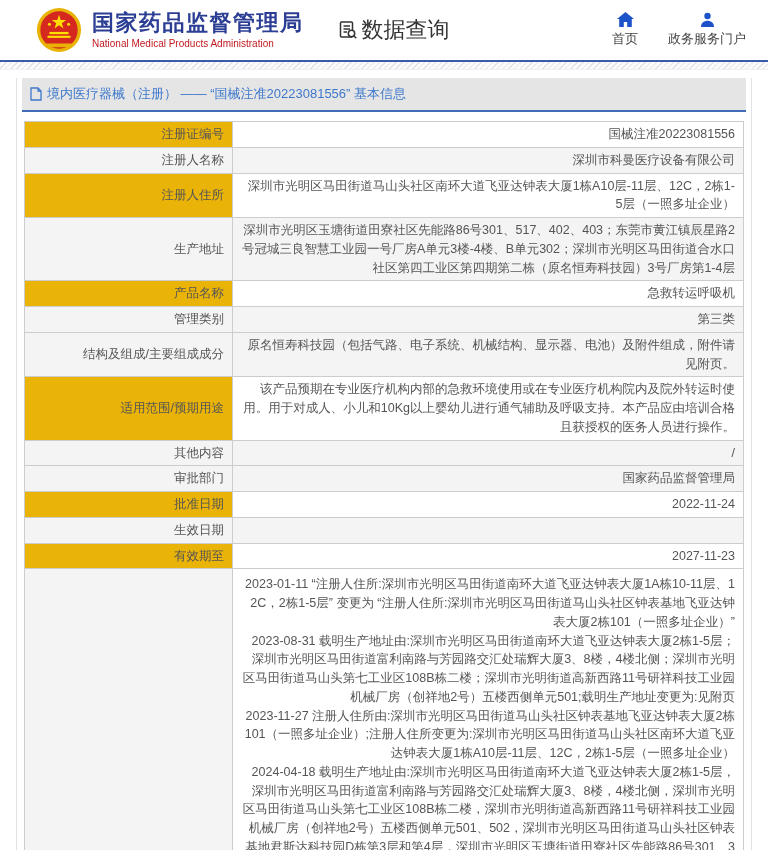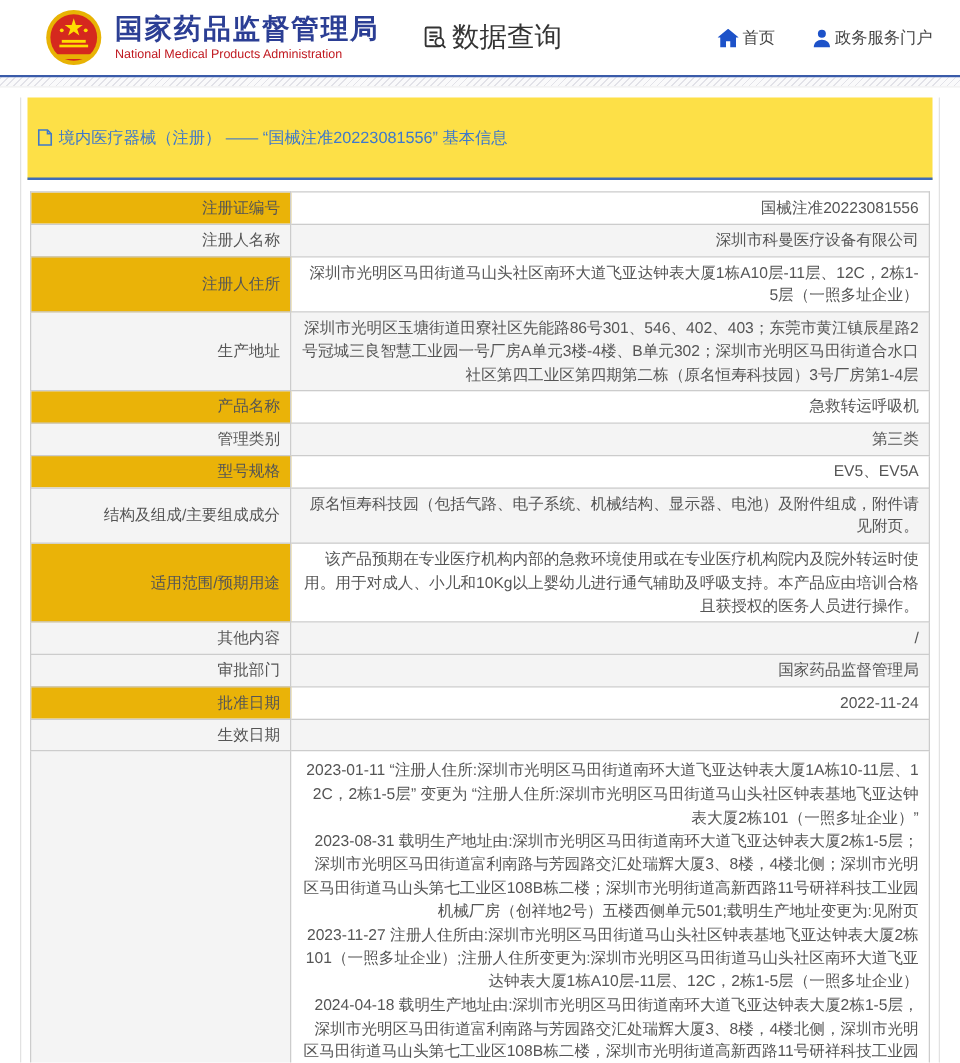--- a/index.html
+++ b/index.html
@@ -25,38 +25,38 @@
     height:62px;padding:0 22px 0 36px;background:#fff;
     border-bottom:2px solid var(--accent-blue);
   }
   .logo-wrap{display:flex;align-items:center;}
   .emblem{width:46px;height:46px;flex:0 0 auto;}
   .brand-text{margin-left:10px;display:flex;flex-direction:column;}
   .brand-cn{font-size:22px;font-weight:bold;color:var(--brand-blue);letter-spacing:1.5px;line-height:1.1;}
   .brand-en{font-size:10px;color:var(--brand-red);margin-top:3px;}
   .data-query{display:flex;align-items:center;margin-left:34px;font-size:22px;color:#333;gap:4px;}
   .header-nav{margin-left:auto;display:flex;gap:30px;}
-  .nav-item{display:flex;align-items:center;gap:3px;font-size:13px;color:#444;cursor:pointer;}
+  .nav-item{display:flex;flex-direction:column;align-items:center;gap:3px;font-size:13px;color:#444;cursor:pointer;}
   .nav-item svg{display:block;}
   
   .hatch-strip{
     height:8px;
     background:repeating-linear-gradient(135deg,#e2e2e8 0 1px,#fafafb 1px 4px);
     border-bottom:1px solid #f0f0f0;
   }
   
   .main{
     margin:8px 16px 0;
     border-left:1px solid #e2e2e2;border-right:1px solid #e2e2e2;
     padding:0 5px 10px;
   }
   .crumb-bar{
     display:flex;align-items:center;gap:5px;
-    background:#fde047;border-bottom:2px solid #3e6cb8;
-    padding:23px 8px;font-size:13px;color:var(--link-blue);
+    background:#e5e5e5;border-bottom:2px solid #3e6cb8;
+    padding:7px 8px;font-size:13px;color:var(--link-blue);
   }
   .detail-table{
     width:calc(100% - 4px);margin:9px 2px 0;
     border-collapse:collapse;font-size:12.5px;color:var(--text-gray);
     table-layout:fixed;
   }
   .detail-table th,.detail-table td{
     border:1px solid var(--border-gray);
     padding:3px 8px;line-height:1.5;height:22px;
     vertical-align:middle;
@@ -143,34 +143,30 @@
         <tr class="alt">
           <th>注册人名称</th>
           <td>深圳市科曼医疗设备有限公司</td>
         </tr>
         <tr>
           <th>注册人住所</th>
           <td>深圳市光明区马田街道马山头社区南环大道飞亚达钟表大厦1栋A10层-11层、12C，2栋1-5层（一照多址企业）</td>
         </tr>
         <tr class="alt">
           <th>生产地址</th>
-          <td>深圳市光明区玉塘街道田寮社区先能路86号301、546、402、403；东莞市黄江镇辰星路2号冠城三良智慧工业园一号厂房A单元3楼-4楼、B单元302；深圳市光明区马田街道合水口社区第四工业区第四期第二栋（原名恒寿科技园）3号厂房第1-4层</td>
+          <td>深圳市光明区玉塘街道田寮社区先能路86号301、517、402、403；东莞市黄江镇辰星路2号冠城三良智慧工业园一号厂房A单元3楼-4楼、B单元302；深圳市光明区马田街道合水口社区第四工业区第四期第二栋（原名恒寿科技园）3号厂房第1-4层</td>
         </tr>
         <tr>
           <th>产品名称</th>
           <td>急救转运呼吸机</td>
         </tr>
         <tr class="alt">
           <th>管理类别</th>
           <td>第三类</td>
         </tr>
-        <tr>
-          <th>型号规格</th>
-          <td>EV5、EV5A</td>
-        </tr>
         <tr class="alt">
           <th>结构及组成/主要组成成分</th>
           <td>原名恒寿科技园（包括气路、电子系统、机械结构、显示器、电池）及附件组成，附件请见附页。</td>
         </tr>
         <tr>
           <th>适用范围/预期用途</th>
           <td>该产品预期在专业医疗机构内部的急救环境使用或在专业医疗机构院内及院外转运时使用。用于对成人、小儿和10Kg以上婴幼儿进行通气辅助及呼吸支持。本产品应由培训合格且获授权的医务人员进行操作。</td>
         </tr>
         <tr class="alt">
           <th>其他内容</th>
@@ -180,20 +176,24 @@
           <th>审批部门</th>
           <td>国家药品监督管理局</td>
         </tr>
         <tr>
           <th>批准日期</th>
           <td>2022-11-24</td>
         </tr>
         <tr class="alt">
           <th>生效日期</th>
           <td></td>
+        </tr>
+        <tr>
+          <th>有效期至</th>
+          <td>2027-11-23</td>
         </tr>
         <tr class="history">
           <th></th>
           <td>2023-01-11 “注册人住所:深圳市光明区马田街道南环大道飞亚达钟表大厦1A栋10-11层、12C，2栋1-5层” 变更为 “注册人住所:深圳市光明区马田街道马山头社区钟表基地飞亚达钟表大厦2栋101（一照多址企业）”
 2023-08-31 载明生产地址由:深圳市光明区马田街道南环大道飞亚达钟表大厦2栋1-5层；深圳市光明区马田街道富利南路与芳园路交汇处瑞辉大厦3、8楼，4楼北侧；深圳市光明区马田街道马山头第七工业区108B栋二楼；深圳市光明街道高新西路11号研祥科技工业园机械厂房（创祥地2号）五楼西侧单元501;载明生产地址变更为:见附页
 2023-11-27 注册人住所由:深圳市光明区马田街道马山头社区钟表基地飞亚达钟表大厦2栋101（一照多址企业）;注册人住所变更为:深圳市光明区马田街道马山头社区南环大道飞亚达钟表大厦1栋A10层-11层、12C，2栋1-5层（一照多址企业）
 2024-04-18 载明生产地址由:深圳市光明区马田街道南环大道飞亚达钟表大厦2栋1-5层，深圳市光明区马田街道富利南路与芳园路交汇处瑞辉大厦3、8楼，4楼北侧，深圳市光明区马田街道马山头第七工业区108B栋二楼，深圳市光明街道高新西路11号研祥科技工业园机械厂房（创祥地2号）五楼西侧单元501、502，深圳市光明区马田街道马山头社区钟表基地君斯达科技园D栋第3层和第4层，深圳市光明区玉塘街道田寮社区先能路86号301、302，东莞市黄江镇星光辰星路2号冠城三良产业园（区）9栋（A单元）3楼-4楼;载明生产地址变更为:深圳市光明区马田街道富利南路与芳园路交汇处瑞辉大厦 3、8楼，4楼北侧，深圳市光明区马田街道马山头第七工业区108B栋二楼，深圳市光明街道高新西路11号研祥科技工业园机械厂房（创祥地2号）五楼西侧单元501、502，深圳市光明区马田街道马山头社区钟表基地君斯达科技园D栋第3层和第4层，深圳市光明区玉塘街道田寮社区先能路86号301、302，东莞市黄江镇星光辰星路2号冠城三良产业园（区）9栋（A单元）3楼-4楼，深圳市光明区马田街道合水口社区第四工业区第四期第二栋（原名恒寿科技园）3号厂房第1-4层</td>
         </tr>
       </tbody>
   </table>

